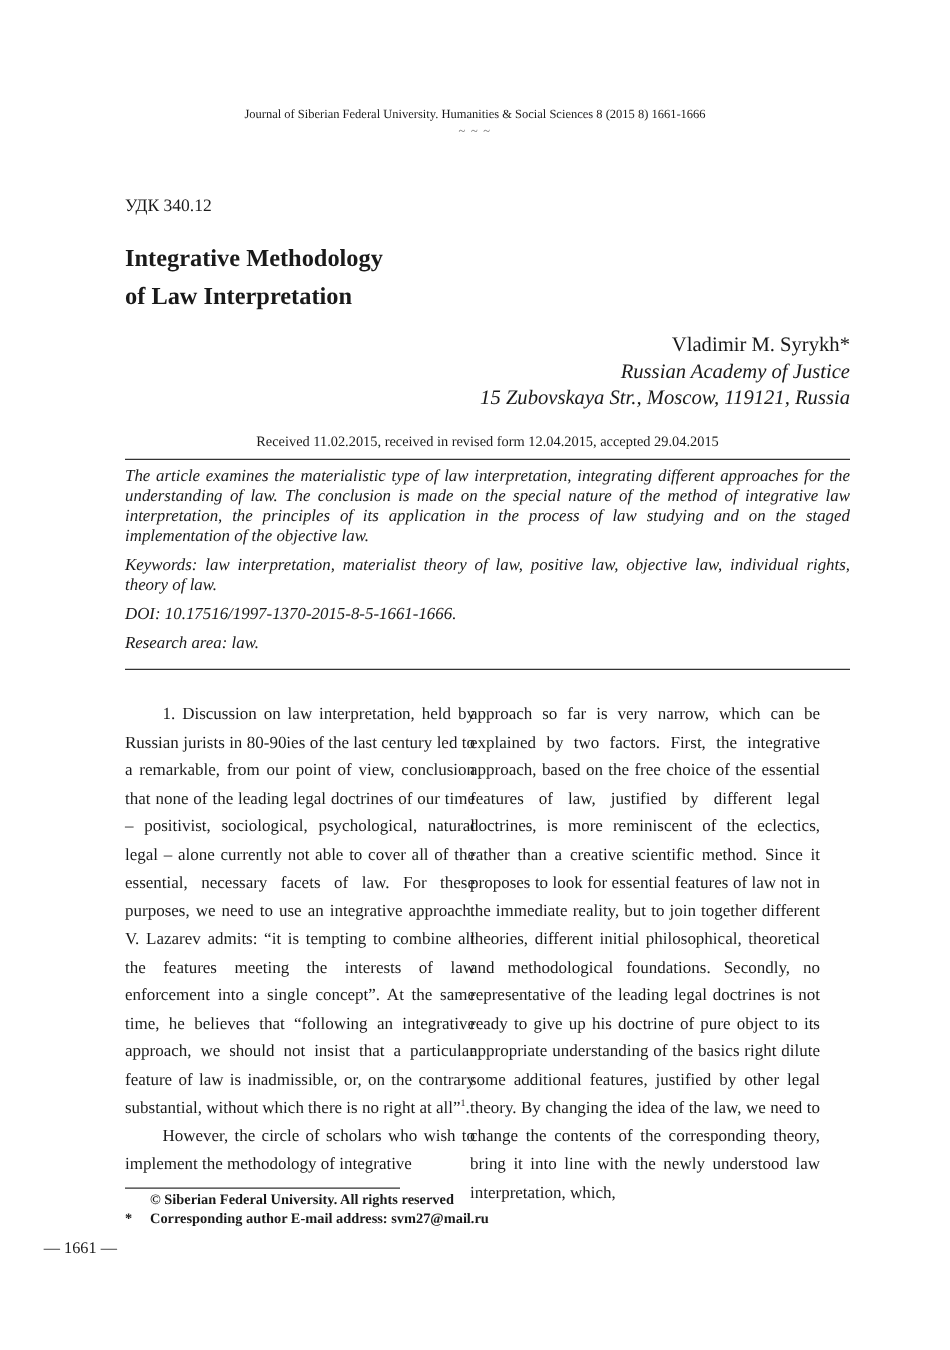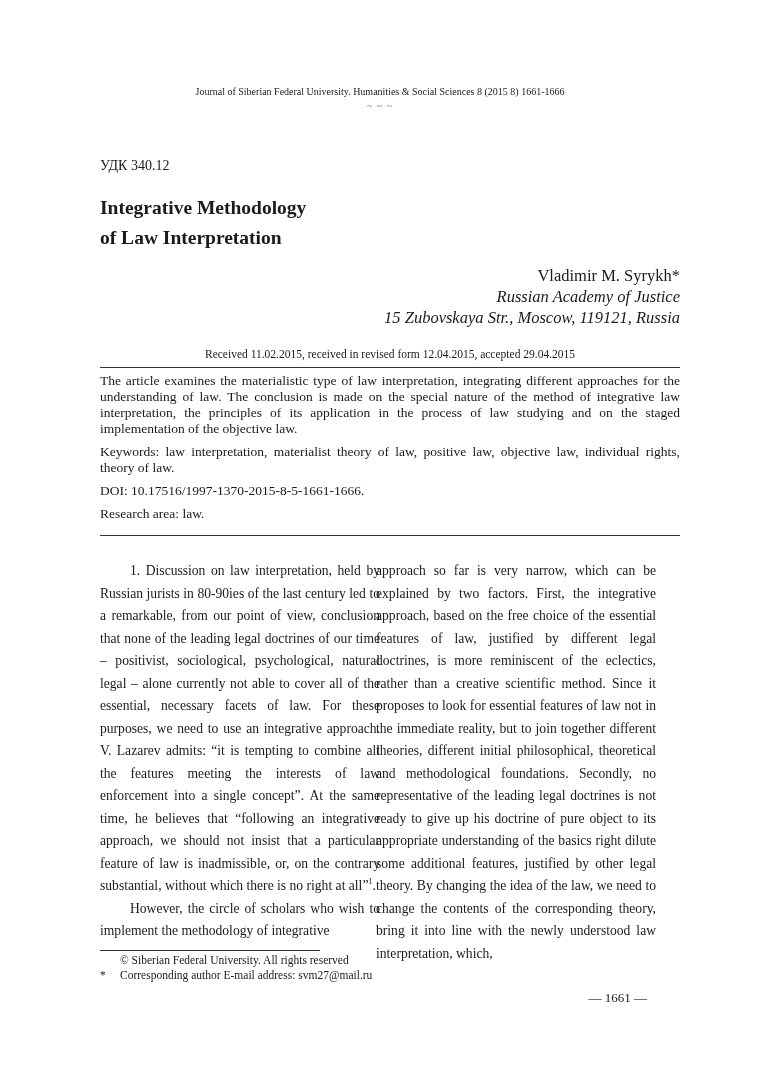--- a/index.html
+++ b/index.html
@@ -21,37 +21,37 @@
       left: 100px; top: 193px; font-size: 19.5px; font-weight: bold; line-height: 30px;
     }
     .author-block { right: 80px; top: 265px; text-align: right; }
     .author-name { font-size: 16.5px; font-weight: normal; line-height: 21px; }
     .author-aff { font-size: 16.5px; font-style: italic; line-height: 21px; }
     .received {
       left: 100px; width: 580px; top: 348px; text-align: center; font-size: 11.5px;
     }
     .rule { left: 100px; width: 580px; height: 0; border-top: 1.5px solid #333; }
     .abstract-block {
-      left: 100px; width: 580px; top: 373px; font-size: 13.5px;
+      left: 100px; width: 580px; top: 373px; font-style: italic; font-size: 13.5px;
       line-height: 16px; text-align: justify;
     }
     .abstract-block p { margin: 0 0 7px 0; }
     .col {
       top: 560px; width: 280px; font-size: 13.6px; line-height: 22.5px; text-align: justify;
     }
     .col p { margin: 0; }
     .col p.indent { text-indent: 30px; }
     .col-left { left: 100px; }
     .col-right { left: 376px; }
     sup { font-size: 8px; vertical-align: super; line-height: 0; }
     .fn-rule { left: 100px; width: 220px; top: 950px; border-top: 1px solid #333; }
-    .footnotes { left: 100px; top: 953px; font-size: 11.5px; line-height: 14.5px; }
+    .footnotes { left: 100px; top: 953px; font-size: 11.5px; line-height: 14.5px; font-weight: bold; }
     .fn-row { display: flex; }
     .fn-mark { width: 20px; }
-    .pagenum { left: 0; width: 647px; top: 990px; text-align: right; font-size: 13px; }
+    .pagenum { left: 0; width: 647px; top: 990px; text-align: left; font-size: 13px; padding-left: 35px; }
   </style>
 </head>
 <body>
 
 <div class="abs header-line">Journal of  Siberian Federal University.  Humanities &amp; Social Sciences 8 (2015 8) 1661-1666</div>
 <div class="abs tilde">~ ~ ~</div>
 
 <div class="abs udk">УДК 340.12</div>
 
 <div class="abs title">

